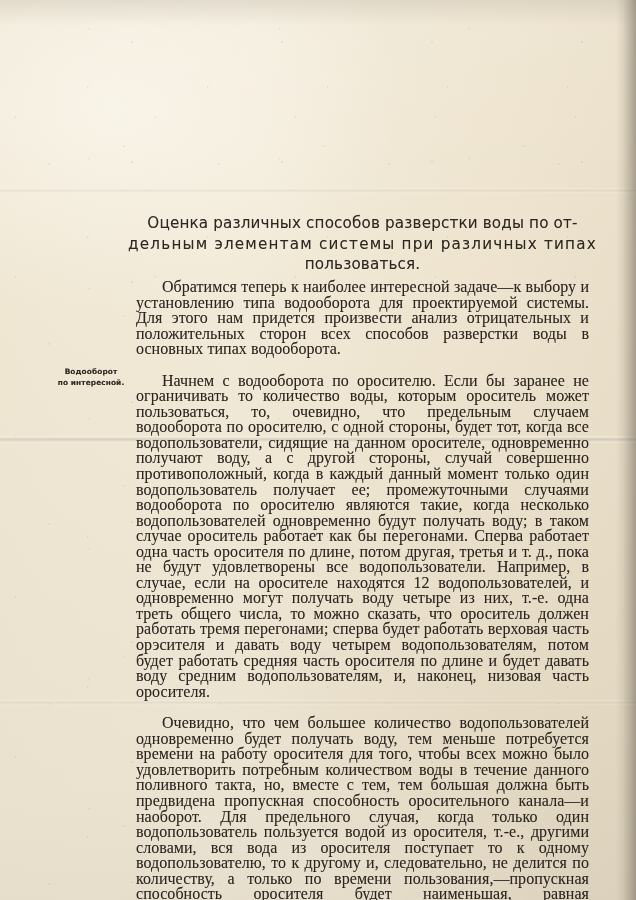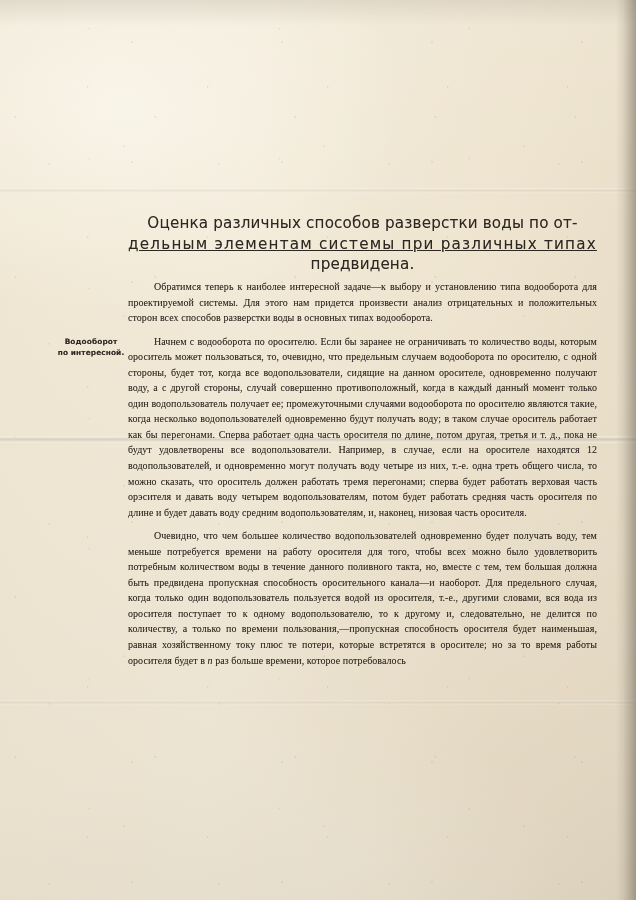--- a/index.html
+++ b/index.html
@@ -97,45 +97,45 @@
     font-size: 15.2px;
     line-height: 20.5px;
     font-weight: normal;
     text-align: center;
     color: #2d2722;
     letter-spacing: 0.15px;
     font-family: "DejaVu Sans", "Liberation Sans", sans-serif;
     font-weight: 400;
   }
   .doc-title .tl { display: block; }
-  .doc-title .tl-2 { letter-spacing: 1.2px; text-decoration: underline; }
+  .doc-title .tl-2 { letter-spacing: 1.2px; }
 
   p.para {
-    margin: 8px;
+    margin: 16px;
     padding: 0;
-    font-size: 10px;
+    font-size: 16px;
     line-height: 15.55px;
     color: #2b2520;
     text-align: justify;
     text-justify: inter-word;
     letter-spacing: 0.05px;
   }
   p.para + p.para { margin-top: 0; }
   .para.first { margin-top: 15px; }
   .gap { margin-top: 4.5px !important; }
 
   .ind { display: inline-block; width: 26px; }
   b.bold { font-weight: normal; letter-spacing: 0.2px; }
   i.var  { font-style: italic; }
 
   
   .marginalia {
     position: absolute;
     left: 48px;
-    top: 337px;
+    top: 367px;
     width: 86px;
     text-align: center;
     font-family: "DejaVu Sans", "Liberation Sans", sans-serif;
     font-size: 7.4px;
     line-height: 10.5px;
     font-weight: bold;
     color: #2f2823;
     letter-spacing: 0.1px;
   }
   .marginalia .mn { display: block; }
@@ -175,21 +175,21 @@
   <div class="marginalia">
     <span class="mn">Водооборот</span>
     <span class="mn">по интересной.</span>
   </div>
 
   <div class="textblock">
 
     <h1 class="doc-title">
       <span class="tl">Оценка различных способов разверстки воды по от-</span>
       <span class="tl tl-2">дельным элементам системы при различных типах</span>
-      <span class="tl">предвидена.</span>
+      <span class="tl">пользоваться.</span>
     </h1>
 
     <p class="para first gap"><span class="ind"></span><span>Обратимся теперь к наиболее интересной задаче—к выбору и установлению типа водооборота для проектируемой системы. Для этого нам придется произвести анализ отрицательных и положительных сторон всех способов разверстки воды в основных типах водооборота.</span></p>
 
     <p class="para gap"><span class="ind"></span><span>Начнем с водооборота по оросителю. Если бы заранее не ограничивать то количество воды, которым ороситель может пользоваться, то, очевидно, что предельным случаем водооборота по оросителю, с одной стороны, будет тот, когда все водопользователи, сидящие на данном оросителе, одновременно получают воду, а с другой стороны, случай совершенно противоположный, когда в каждый данный момент только один водопользователь получает ее; промежуточными случаями водооборота по оросителю являются такие, когда несколько водопользователей одновременно будут получать воду; в таком случае ороситель работает как бы </span><b class="bold">перегонами</b><span>. Сперва работает одна часть оросителя по длине, потом другая, третья и т. д., пока не будут удовлетворены все водопользователи. Например, в случае, если на оросителе находятся 12 водопользователей, и одновременно могут получать воду четыре из них, т.-е. одна треть общего числа, то можно сказать, что ороситель должен работать тремя перегонами; сперва будет работать верховая часть орэсителя и давать воду четырем водопользователям, потом будет работать средняя часть оросителя по длине и будет давать воду средним водопользователям, и, наконец, низовая часть оросителя.</span></p>
 
     <p class="para gap"><span class="ind"></span><span>Очевидно, что чем большее количество водопользователей одновременно будет получать воду, тем меньше потребуется времени на работу оросителя для того, чтобы всех можно было удовлетворить потребным количеством воды в течение данного поливного такта, но, вместе с тем, тем большая должна быть предвидена пропускная способность оросительного канала—и наоборот. Для предельного случая, когда только один водопользователь пользуется водой из оросителя, т.-е., другими словами, вся вода из оросителя поступает то к одному водопользователю, то к другому и, следовательно, не делится по количеству, а только по времени пользования,—пропускная способность оросителя будет наименьшая, равная хозяйственному току плюс те потери, которые встретятся в оросителе; но за то время работы оросителя будет в </span><i class="var">n</i><span> раз больше времени, которое потребовалось</span></p>
 
   </div>
 </div>

